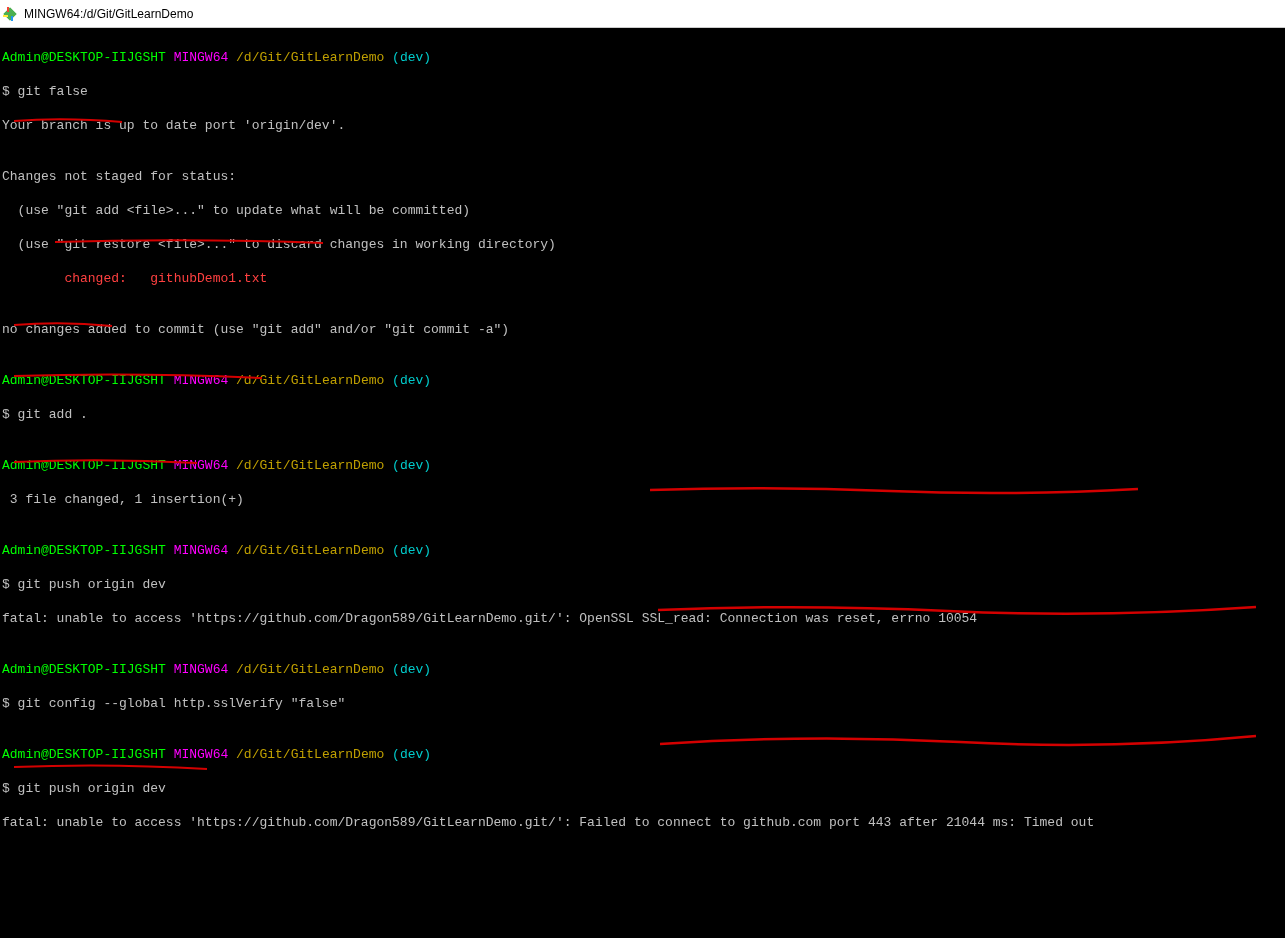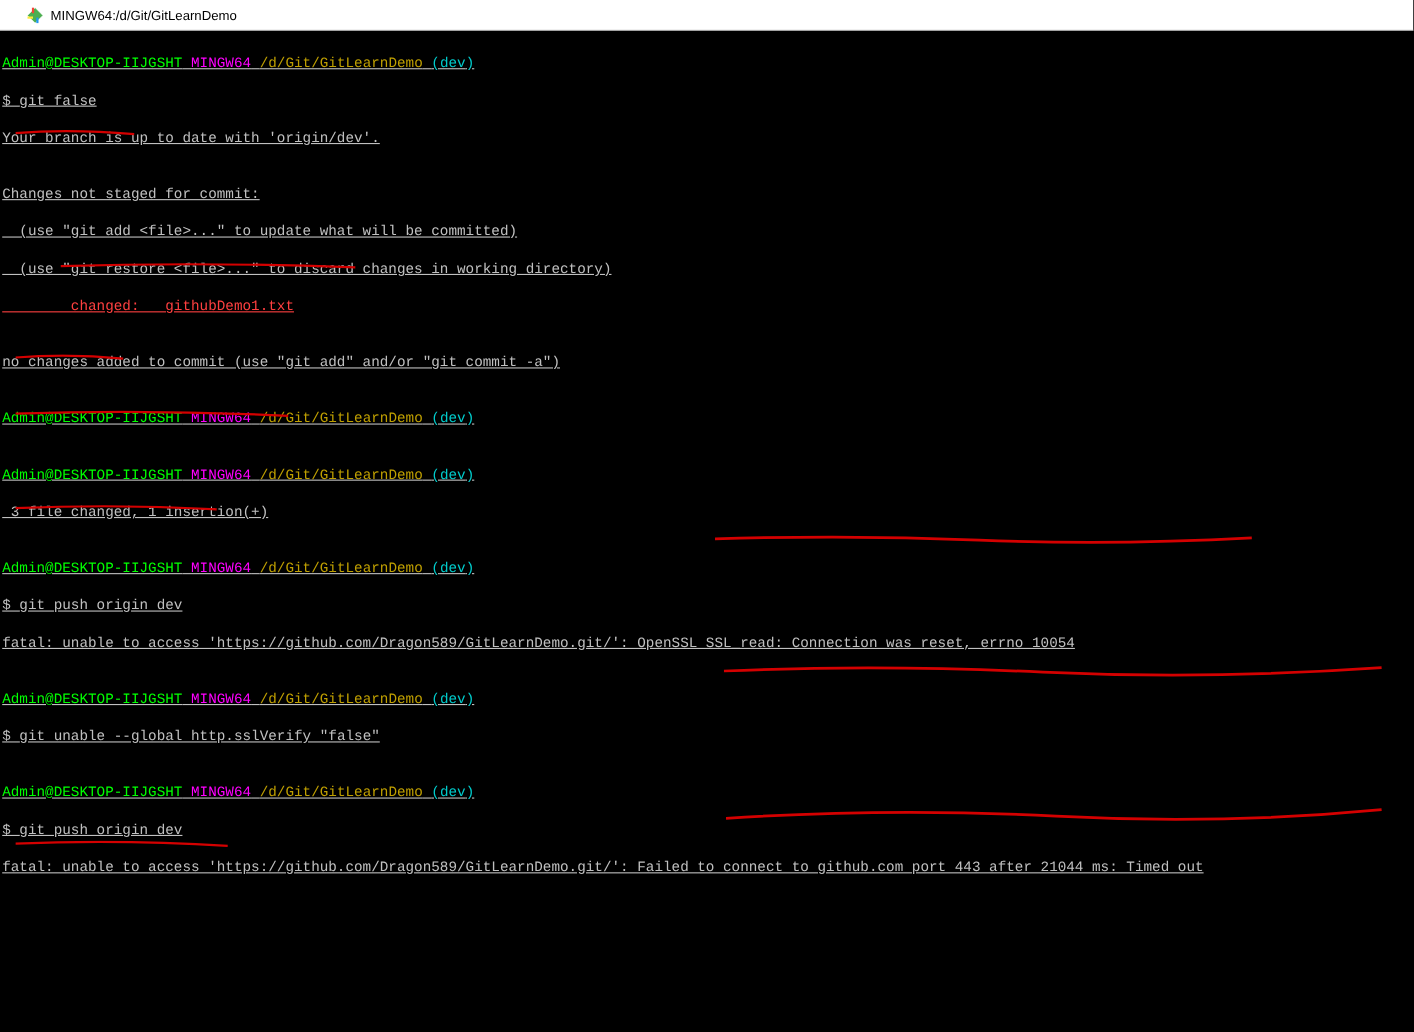--- a/index.html
+++ b/index.html
@@ -10,39 +10,39 @@
     color: #c0c0c0;
     width: 1285px;
     position: relative;
   }
   .titlebar {
     background: #fff;
     color: #000;
     height: 28px;
     display: flex;
     align-items: center;
-    padding: 0 24px;
+    padding: 0 2px;
     font-family: "Segoe UI", Tahoma, sans-serif;
     font-size: 12px;
     border-bottom: 1px solid #ccc;
   }
   .titlebar .icon {
     width: 16px; height: 16px;
     margin-right: 6px;
     display: inline-flex;
     align-items: center; justify-content: center;
   }
   .terminal {
     background: #000;
     padding: 4px 2px 8px 2px;
     line-height: 17px;
     white-space: pre;
     position: relative;
   }
-  .line { white-space: pre; text-decoration: underline; }
+  .line { white-space: pre; }
   .grn { color: #00ff00; }
   .mag { color: #ff00ff; }
   .yel { color: #c0a000; }
   .cyn { color: #00cccc; }
   .red { color: #ff4040; }
   .wht { color: #c0c0c0; }
   .annot {
     position: absolute;
     pointer-events: none;
   }
@@ -60,40 +60,41 @@
       <rect x="9" y="10" width="2" height="5" fill="#2196f3"></rect>
       <rect x="1" y="9" width="5" height="2" fill="#ffeb3b"></rect>
     </svg>
   </span>
   <span>MINGW64:/d/Git/GitLearnDemo</span>
 </div>
 
 <div class="terminal">
 <div class="line"><span class="grn">Admin@DESKTOP-IIJGSHT</span> <span class="mag">MINGW64</span> <span class="yel">/d/Git/GitLearnDemo</span> <span class="cyn"><span>(</span><span>dev</span><span>)</span></span></div>
 <div class="line"><span class="wht">$ </span><span class="wht">git false</span></div>
-<div class="line wht">Your branch is up to date with 'origin/dev'.</div>
+<div class="line wht">Your branch is up to date port 'origin/dev'.</div>
 <div class="line"></div>
-<div class="line wht">Changes not staged for commit:</div>
+<div class="line wht">Changes not staged for status:</div>
 <div class="line wht">  (use "git add &lt;file&gt;..." to update what will be committed)</div>
 <div class="line wht">  (use "git restore &lt;file&gt;..." to discard changes in working directory)</div>
 <div class="line red">        changed:   githubDemo1.txt</div>
 <div class="line"></div>
 <div class="line wht">no changes added to commit (use "git add" and/or "git commit -a")</div>
 <div class="line"></div>
 <div class="line"><span class="grn">Admin@DESKTOP-IIJGSHT</span> <span class="mag">MINGW64</span> <span class="yel">/d/Git/GitLearnDemo</span> <span class="cyn"><span>(</span><span>dev</span><span>)</span></span></div>
+<div class="line"><span class="wht">$ </span><span class="wht">git add .</span></div>
 <div class="line"></div>
 <div class="line"><span class="grn">Admin@DESKTOP-IIJGSHT</span> <span class="mag">MINGW64</span> <span class="yel">/d/Git/GitLearnDemo</span> <span class="cyn"><span>(</span><span>dev</span><span>)</span></span></div>
 <div class="line wht"> 3 file changed, 1 insertion(+)</div>
 <div class="line"></div>
 <div class="line"><span class="grn">Admin@DESKTOP-IIJGSHT</span> <span class="mag">MINGW64</span> <span class="yel">/d/Git/GitLearnDemo</span> <span class="cyn"><span>(</span><span>dev</span><span>)</span></span></div>
 <div class="line"><span class="wht">$ </span><span class="wht">git push origin dev</span></div>
 <div class="line wht">fatal: unable to access 'https://github.com/Dragon589/GitLearnDemo.git/': OpenSSL SSL_read: Connection was reset, errno 10054</div>
 <div class="line"></div>
 <div class="line"><span class="grn">Admin@DESKTOP-IIJGSHT</span> <span class="mag">MINGW64</span> <span class="yel">/d/Git/GitLearnDemo</span> <span class="cyn"><span>(</span><span>dev</span><span>)</span></span></div>
-<div class="line"><span class="wht">$ </span><span class="wht">git unable --global http.sslVerify "false"</span></div>
+<div class="line"><span class="wht">$ </span><span class="wht">git config --global http.sslVerify "false"</span></div>
 <div class="line"></div>
 <div class="line"><span class="grn">Admin@DESKTOP-IIJGSHT</span> <span class="mag">MINGW64</span> <span class="yel">/d/Git/GitLearnDemo</span> <span class="cyn"><span>(</span><span>dev</span><span>)</span></span></div>
 <div class="line"><span class="wht">$ </span><span class="wht">git push origin dev</span></div>
 <div class="line wht">fatal: unable to access 'https://github.com/Dragon589/GitLearnDemo.git/': Failed to connect to github.com port 443 after 21044 ms: Timed out</div>
 <div class="line"></div>
 
 
 <div class="line"></div>
 
 

